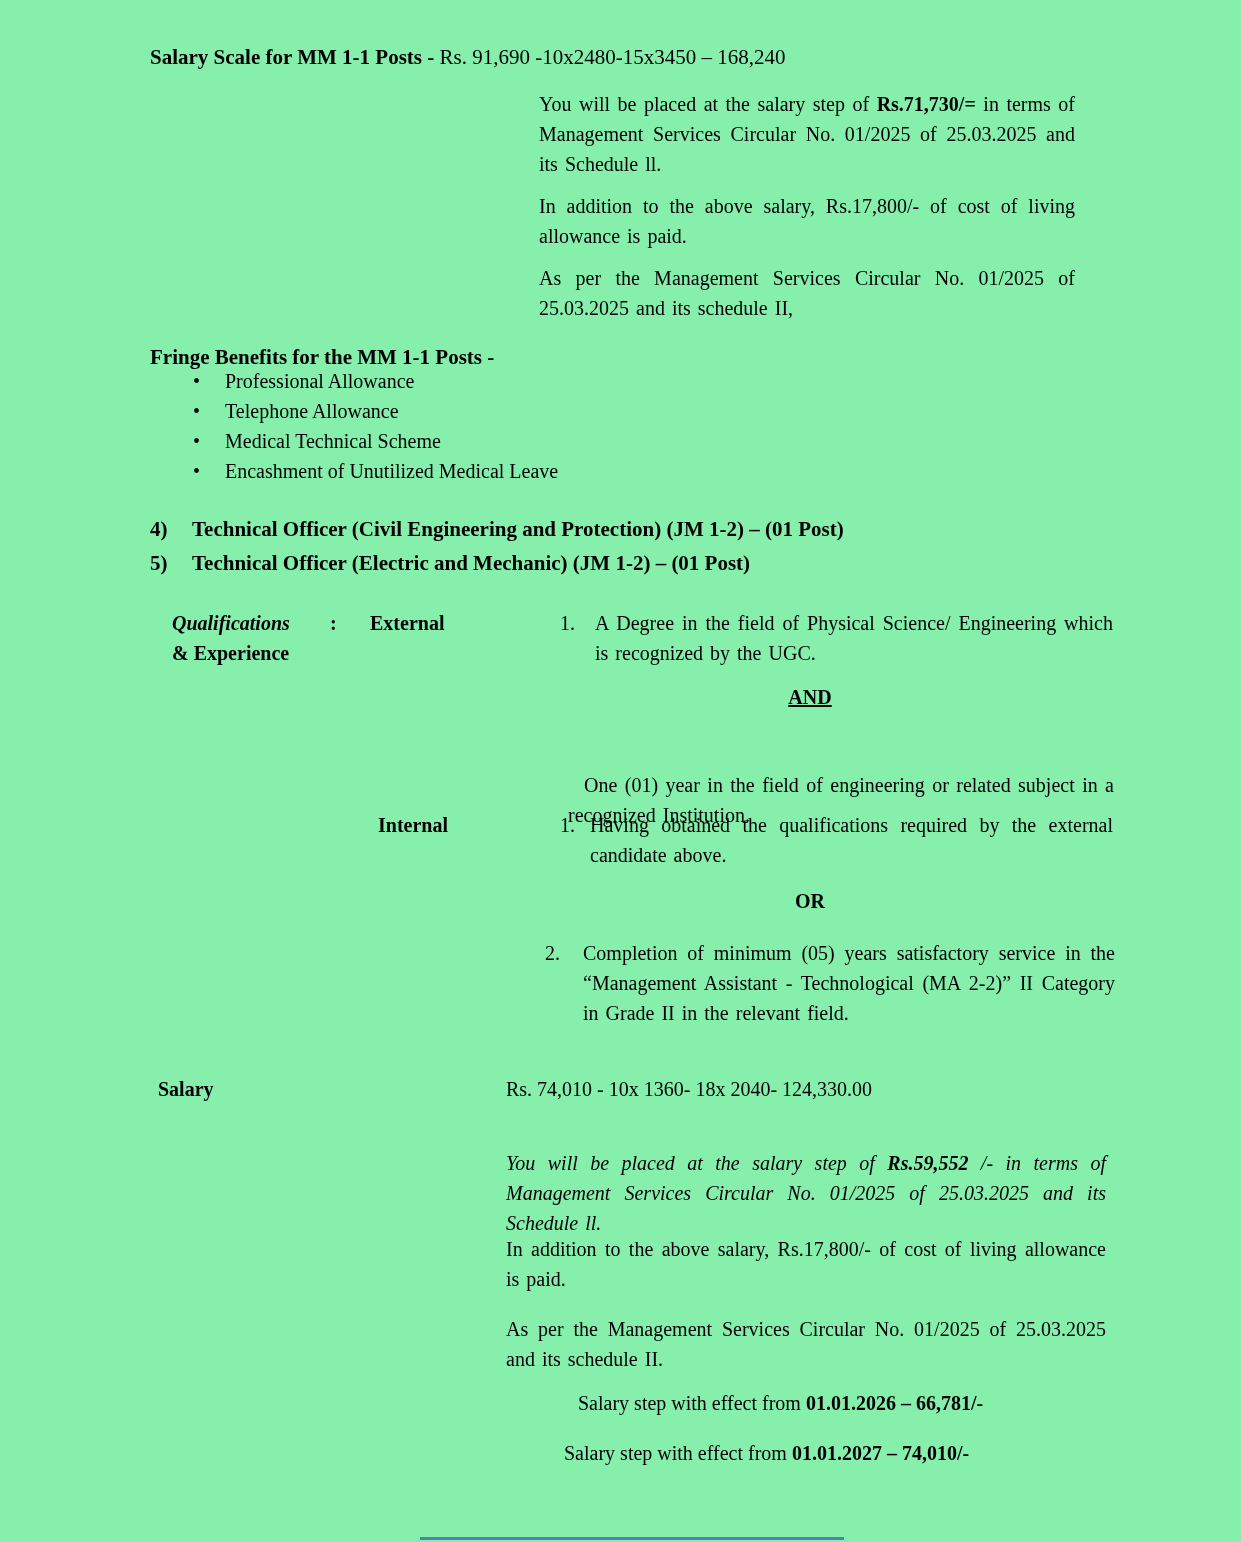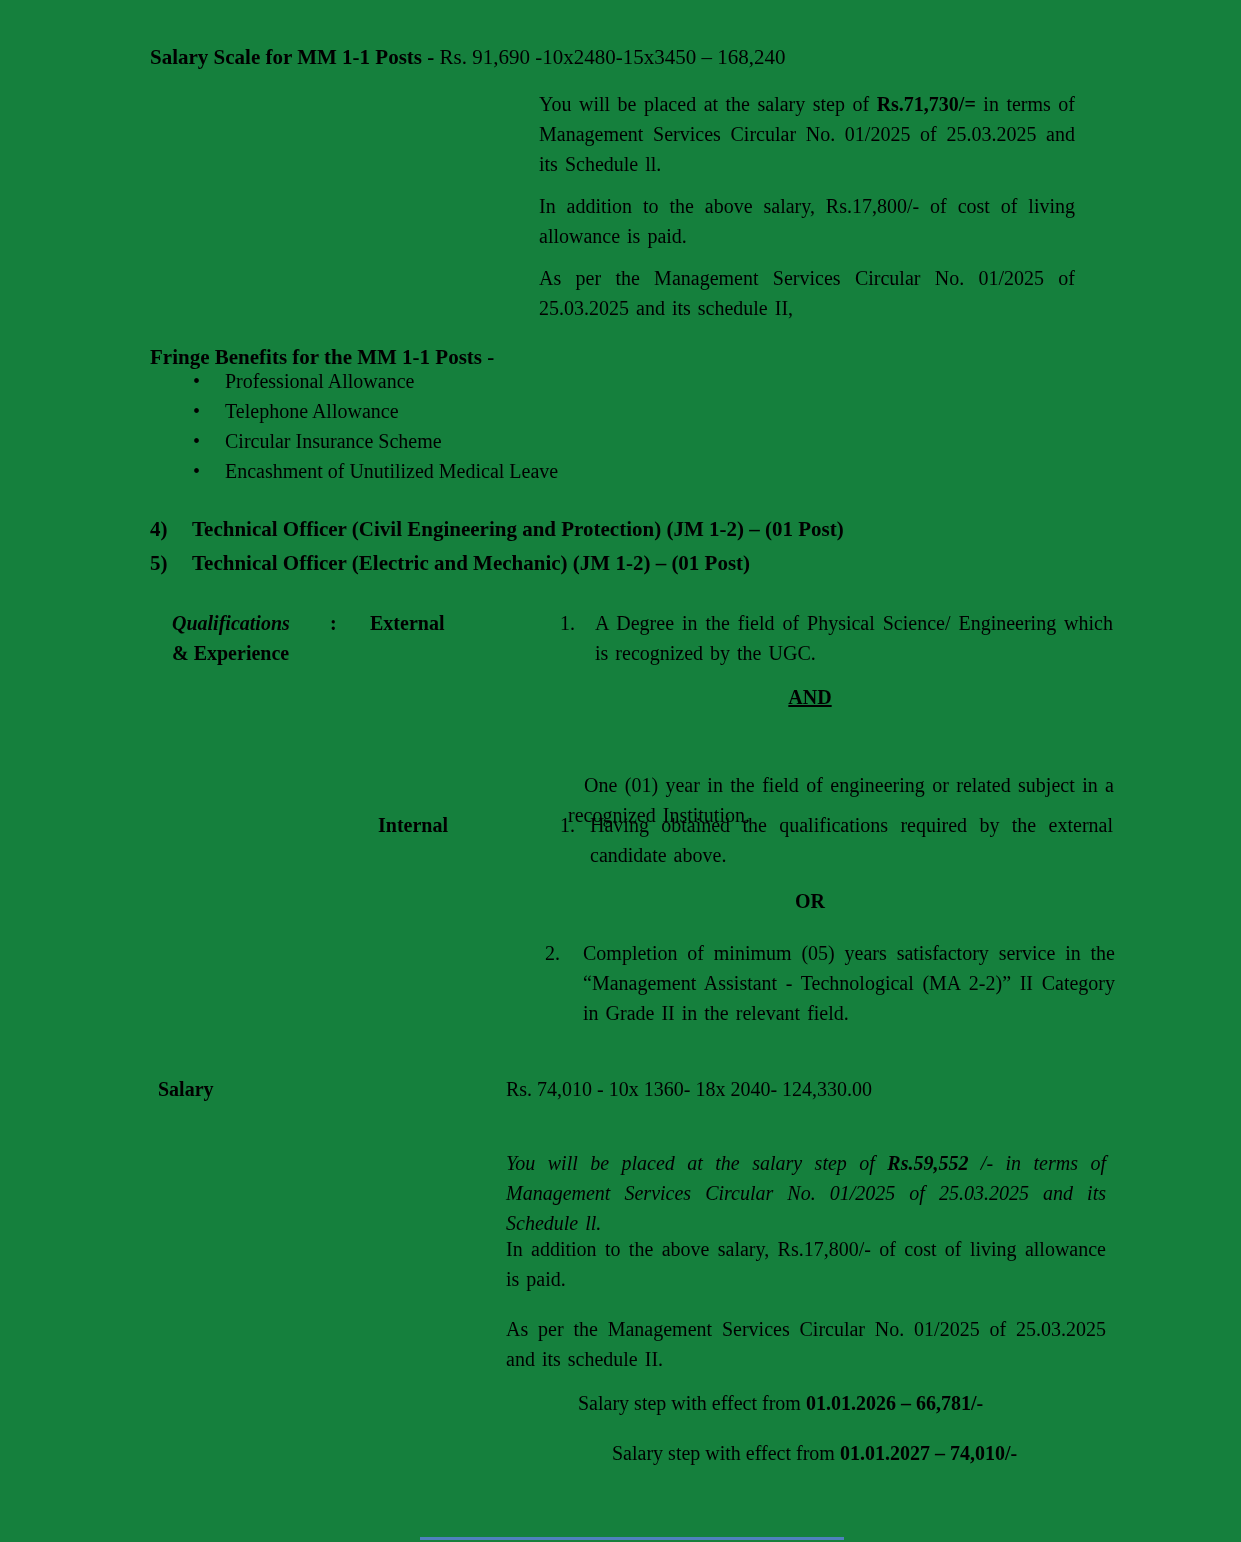--- a/index.html
+++ b/index.html
@@ -1,20 +1,20 @@
 <!DOCTYPE html>
 <html><head>
 <meta charset="utf-8">
 <style>
   html, body { margin: 0; padding: 0; background: #ffffff; }
   .doc {
     position: relative;
     width: 1241px;
     height: 1542px;
-    background: #15803d;
+    background: #86efac;
     color: #000000;
     font-family: "Liberation Serif", "DejaVu Serif", serif;
     font-size: 20px;
     line-height: 30px;
   }
   .abs { position: absolute; }
   .b { font-weight: bold; }
   .just { text-align: justify; word-spacing: 2px; }
   .center { text-align: center; }
   .u { text-decoration: underline; }
@@ -46,21 +46,21 @@
     <p class="just"><span>You will be placed at the salary step of </span><b>Rs.71,730/=</b><span> in terms of Management Services Circular No. 01/2025 of 25.03.2025 and its Schedule ll.</span></p>
     <p class="just">In addition to the above salary, Rs.17,800/- of cost of living allowance is paid.</p>
     <p class="just">As per the Management Services Circular No. 01/2025 of 25.03.2025 and its schedule II,</p>
   </div>
 
 
   <div class="abs b heading" style="left:150px; top:342px;">Fringe Benefits for the MM 1-1 Posts -</div>
   <ul class="abs bullet-list" style="left:193px; top:366px;">
     <li><span class="dot">•</span><span>Professional Allowance</span></li>
     <li><span class="dot">•</span><span>Telephone Allowance</span></li>
-    <li><span class="dot">•</span><span>Circular Insurance Scheme</span></li>
+    <li><span class="dot">•</span><span>Medical Technical Scheme</span></li>
     <li><span class="dot">•</span><span>Encashment of Unutilized Medical Leave</span></li>
   </ul>
 
   <div class="abs" style="left:150px; top:512px; width:1000px;">
     <div class="posts-line">
         <span class="pnum">4)</span>
         <span>Technical Officer (Civil Engineering and Protection) (JM 1-2) – (01 Post)</span>
       </div>
     <div class="posts-line">
         <span class="pnum">5)</span>
@@ -104,17 +104,17 @@
   <div class="abs" style="left:506px; top:1074px; white-space:nowrap;">Rs. 74,010 - 10x 1360- 18x 2040- 124,330.00</div>
 
   <div class="abs just" style="left:506px; top:1148px; width:600px;font-style:italic;"><span>You will be placed at the salary step of </span><b>Rs.59,552</b><span> /- in terms of Management Services Circular No. 01/2025 of 25.03.2025 and its Schedule ll.</span></div>
 
   <div class="abs just" style="left:506px; top:1234px; width:600px;">In addition to the above salary, Rs.17,800/- of cost of living allowance is paid.</div>
 
   <div class="abs just" style="left:506px; top:1314px; width:600px;">As per the Management Services Circular No. 01/2025 of 25.03.2025 and its schedule II.</div>
 
   <div class="abs step-line" style="left:578px; top:1388px;"><span>Salary step with effect from </span><b>01.01.2026 – 66,781/-</b></div>
 
-  <div class="abs step-line" style="left:612px; top:1438px;"><span>Salary step with effect from </span><b>01.01.2027 – 74,010/-</b></div>
+  <div class="abs step-line" style="left:564px; top:1438px;"><span>Salary step with effect from </span><b>01.01.2027 – 74,010/-</b></div>
 
   <div class="abs footer-rule" style="left: 420px; top: 1537px; width: 424px; background: rgb(79, 129, 189);"></div>
 
 </div>
 
 </body></html>

